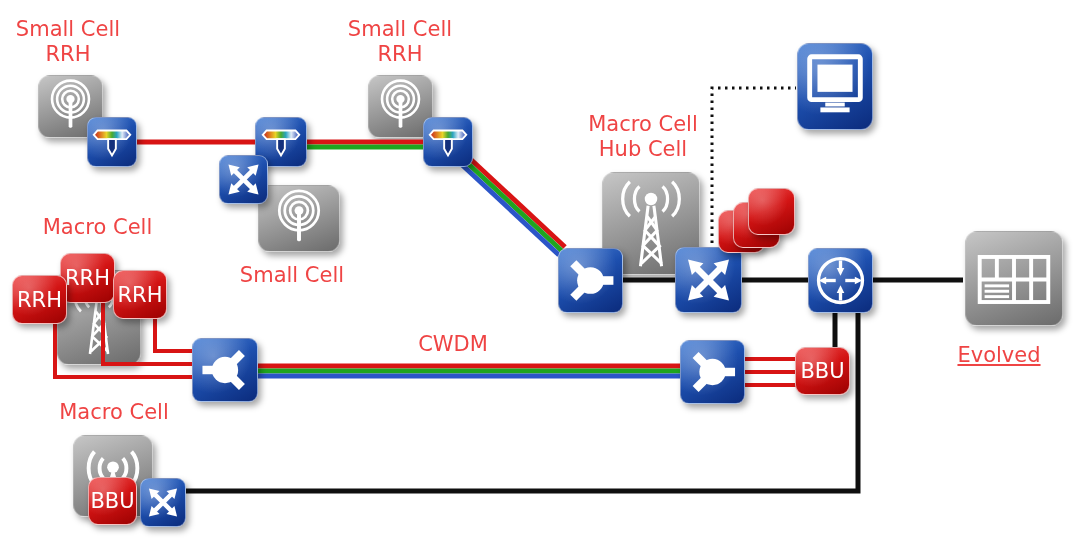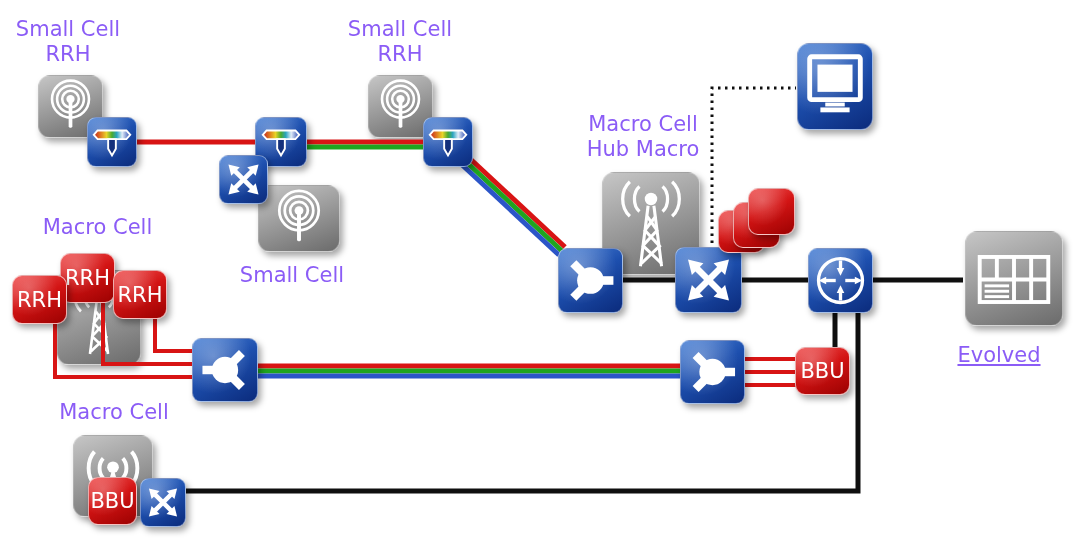--- a/index.html
+++ b/index.html
@@ -3,21 +3,21 @@
 <meta charset="utf-8">
 <style>
   html,body{margin:0;padding:0;background:#fff;}
   .canvas{
     position:relative;width:1086px;height:552px;background:#ffffff;overflow:hidden;
     font-family:"DejaVu Sans","Liberation Sans",sans-serif;
   }
   .abs{position:absolute;}
   .lines{position:absolute;left:0;top:0;}
   .label{
-    position:absolute;color:#8b5cf6;font-size:21px;line-height:1.18;
+    position:absolute;color:#ef4444;font-size:21px;line-height:1.18;
     text-align:center;white-space:nowrap;
   }
   .box-blue{
     position:absolute;border-radius:9px;border:1px solid rgba(255,255,255,.45);
     box-sizing:border-box;
     background:
       radial-gradient(circle at 32% 28%, rgba(255,255,255,.30), rgba(255,255,255,0) 60%),
       linear-gradient(150deg,#4d83d6 0%,#1d4fae 45%,#0b2b7c 100%);
     box-shadow:3px 4px 6px rgba(0,0,0,.35);
   }
@@ -356,21 +356,24 @@
     <span>RRH</span>
   </div>
   <div class="label" style="left:40px;top:215px;width:115px;">
     <span>Macro Cell</span>
   </div>
   <div class="label" style="left:228px;top:263px;width:128px;">
     <span>Small Cell</span>
   </div>
   <div class="label" style="left:572px;top:112px;width:142px;">
     <span>Macro Cell</span><br>
-    <span>Hub Macro</span>
+    <span>Hub Cell</span>
+  </div>
+  <div class="label" style="left:400px;top:332px;width:106px;">
+    <span>CWDM</span>
   </div>
   <div class="label" style="left:55px;top:400px;width:118px;">
     <span>Macro Cell</span>
   </div>
   <div class="label" style="left:927px;top:343px;width:144px;text-decoration:underline;">
     <span>Evolved</span><br>
   </div>
 
 </div>
 

